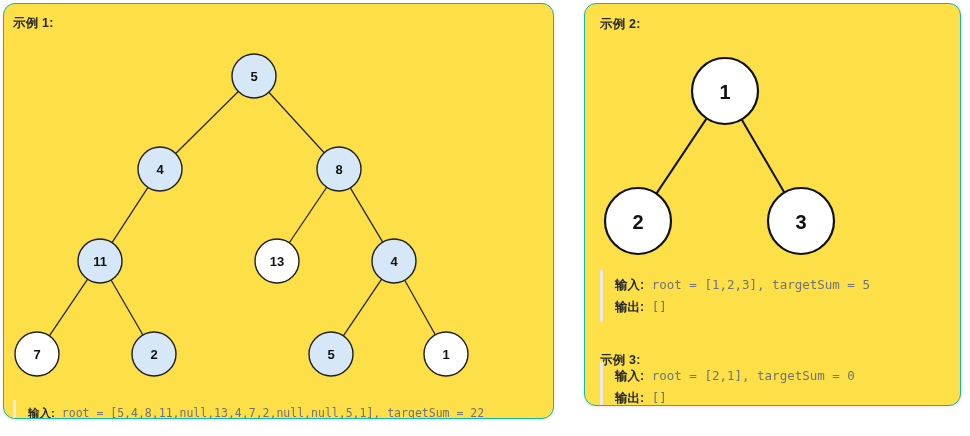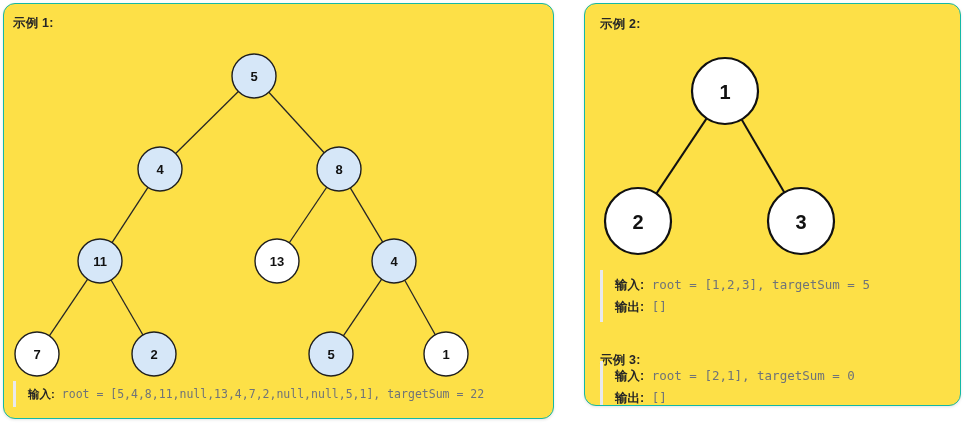--- a/index.html
+++ b/index.html
@@ -61,21 +61,21 @@
   }
   .node-label-sm { font-size: 13px; }
   .node-label-lg { font-size: 20px; }
 
   .code-block {
     position: absolute;
     border-left: 3px solid #e9e9ec;
     padding: 4px 0 4px 12px;
     box-sizing: border-box;
   }
-  #code-1 { left: 9px;  top: 377px; width: 538px; }
+  #code-1 { left: 9px;  top: 396px; width: 538px; }
   #code-2 { left: 15px; top: 266px; width: 350px; }
   #code-3 { left: 15px; top: 357px; width: 350px; }
 
   .code-line {
     font-family: "DejaVu Sans Mono", "Liberation Mono", monospace;
     font-size: 11.5px;
     line-height: 18px;
     color: #6f7378;
     white-space: nowrap;
   }

